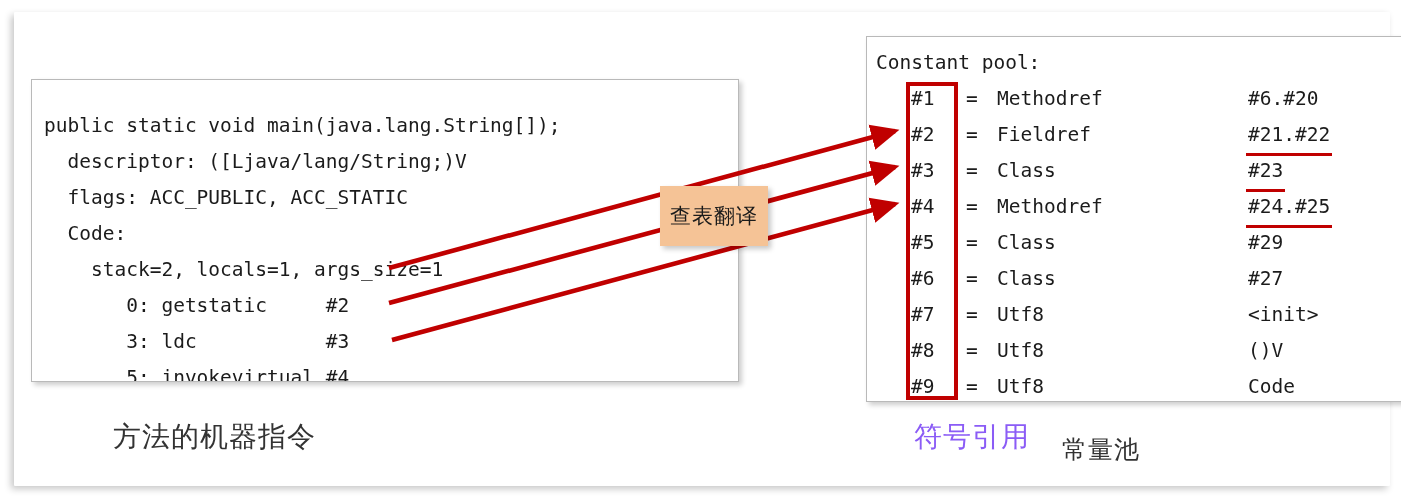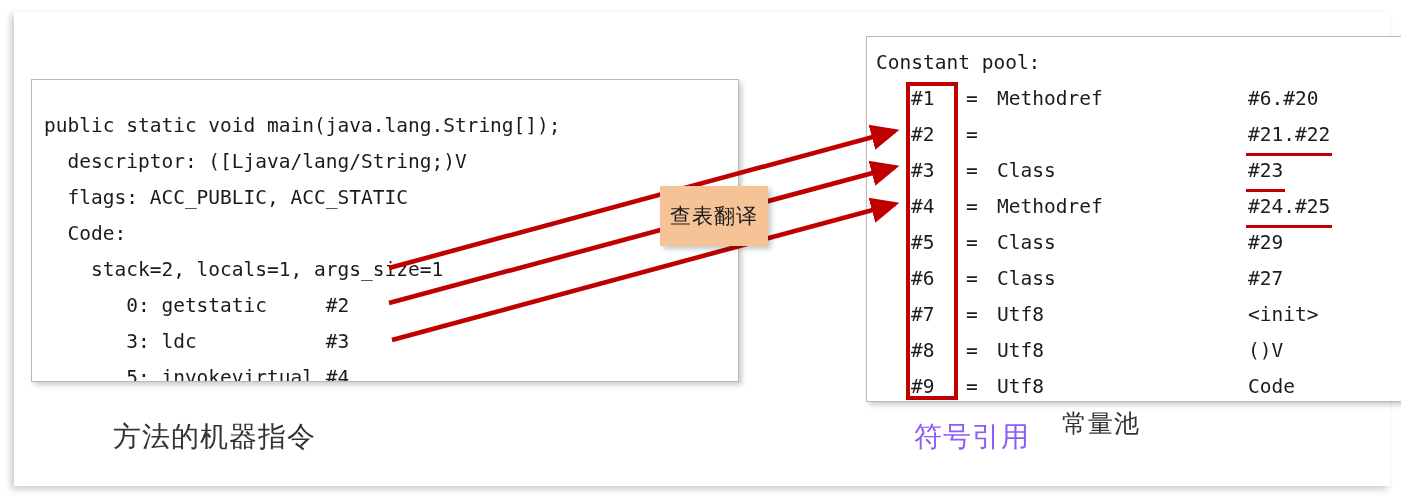--- a/index.html
+++ b/index.html
@@ -164,21 +164,21 @@
   .caption {
     position: absolute;
     font-family: "DejaVu Sans", sans-serif;
     font-size: 28px;
     color: #333333;
     letter-spacing: 1px;
     white-space: nowrap;
   }
   #caption-left   { left: 113px; top: 418px; }
   #caption-symref { left: 914px; top: 418px; color: #8b5cf6; }
-  #caption-pool   { left: 1062px; top: 407px; font-size: 25px; }
+  #caption-pool   { left: 1062px; top: 433px; font-size: 25px; }
 </style>
 </head>
 <body>
 
 <div id="stage">
 
   <div class="outer-card"></div>
 
   <div class="panel" id="code-panel">
     <pre class="mono" id="code-lines">public static void main(java.lang.String[]);
@@ -190,21 +190,21 @@
        3: ldc           #3
        5: invokevirtual #4
        8: return</pre>
   </div>
 
   <div class="panel" id="pool-panel">
     <div class="mono" id="pool-title">Constant pool:</div>
 
     <div id="pool-rows">
         <div class="pool-row mono" style="top: 44px;"><span class="idx">#1</span><span class="eq">=</span><span class="kind">Methodref</span><span class="val"><span>#6.#20</span></span></div>
-        <div class="pool-row mono" style="top: 80px;"><span class="idx">#2</span><span class="eq">=</span><span class="val"><span class="u">#21.#22</span></span></div>
+        <div class="pool-row mono" style="top: 80px;"><span class="idx">#2</span><span class="eq">=</span><span class="kind">Fieldref</span><span class="val"><span class="u">#21.#22</span></span></div>
         <div class="pool-row mono" style="top: 116px;"><span class="idx">#3</span><span class="eq">=</span><span class="kind">Class</span><span class="val"><span class="u">#23</span></span></div>
         <div class="pool-row mono" style="top: 152px;"><span class="idx">#4</span><span class="eq">=</span><span class="kind">Methodref</span><span class="val"><span class="u">#24.#25</span></span></div>
         <div class="pool-row mono" style="top: 188px;"><span class="idx">#5</span><span class="eq">=</span><span class="kind">Class</span><span class="val"><span>#29</span></span></div>
         <div class="pool-row mono" style="top: 224px;"><span class="idx">#6</span><span class="eq">=</span><span class="kind">Class</span><span class="val"><span>#27</span></span></div>
         <div class="pool-row mono" style="top: 260px;"><span class="idx">#7</span><span class="eq">=</span><span class="kind">Utf8</span><span class="val"><span>&lt;init&gt;</span></span></div>
         <div class="pool-row mono" style="top: 296px;"><span class="idx">#8</span><span class="eq">=</span><span class="kind">Utf8</span><span class="val"><span>()V</span></span></div>
         <div class="pool-row mono" style="top: 332px;"><span class="idx">#9</span><span class="eq">=</span><span class="kind">Utf8</span><span class="val"><span>Code</span></span></div>
       </div>
 
     <div id="index-box"></div>

